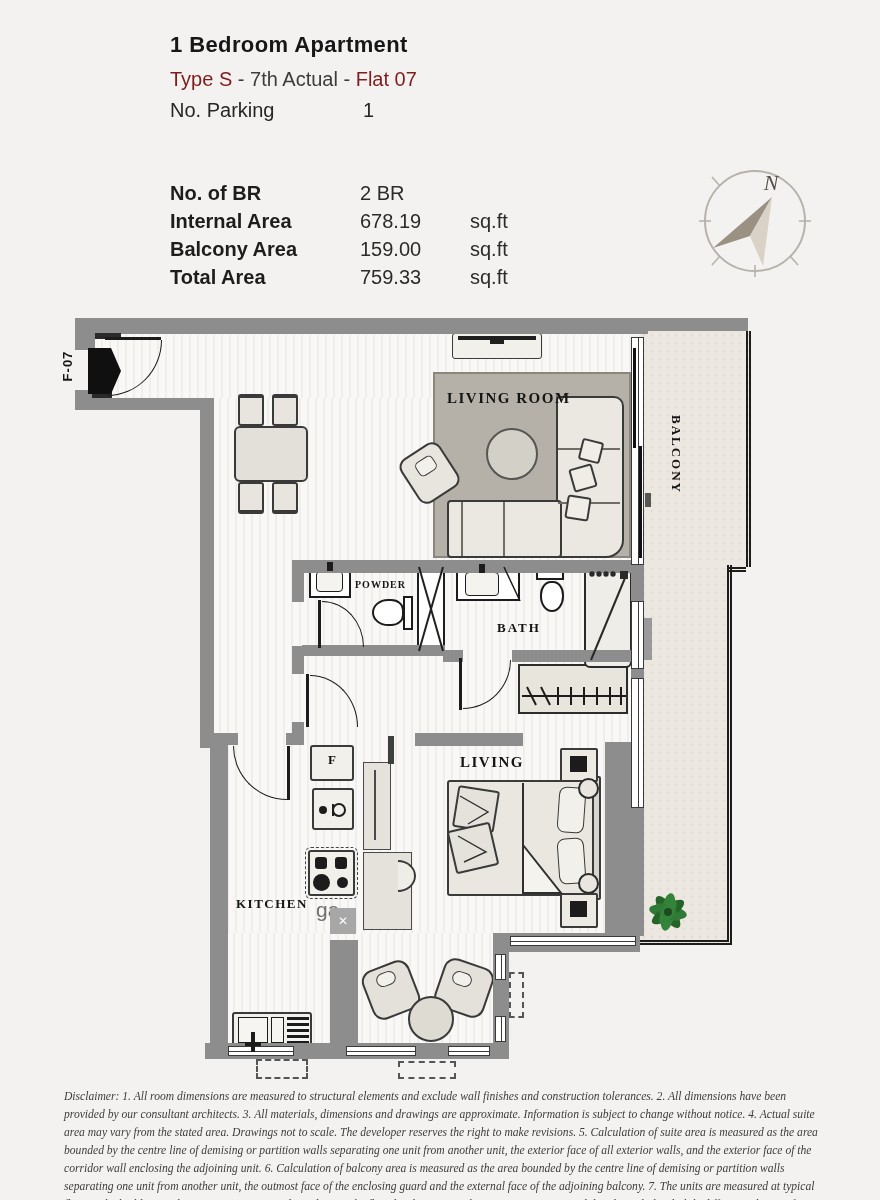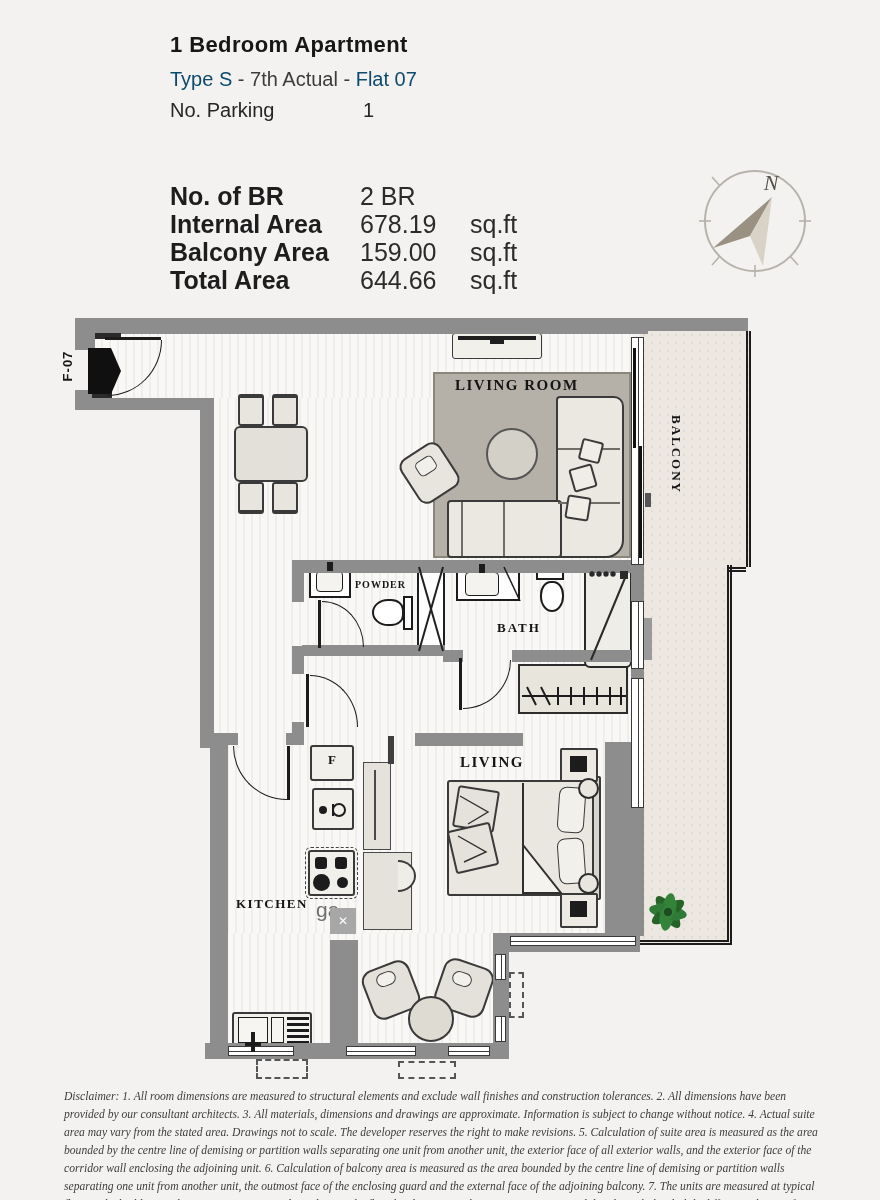--- a/index.html
+++ b/index.html
@@ -1,24 +1,24 @@
 <!DOCTYPE html>
 <html><head>
 <meta charset="utf-8">
 <style>
   html,body{margin:0;padding:0;}
   body{width:880px;height:1200px;position:relative;background:#f3f2f0;font-family:"Liberation Sans",sans-serif;overflow:hidden;}
   .abs{position:absolute;}
   
   .title{left:170px;top:32px;font-size:22px;font-weight:bold;color:#171717;letter-spacing:.4px;}
   .subtitle{left:170px;top:68px;font-size:20px;color:#3c3c3c;white-space:pre;}
-  .subtitle .lt{color:#0c4a6e;}
+  .subtitle .lt{color:#7f1d1d;}
   .parking{left:170px;top:99px;font-size:20px;color:#262626;}
   .parking-val{left:363px;top:99px;font-size:20px;color:#262626;}
-  .spec-row{left:170px;width:420px;height:27px;font-size:25px;color:#1d1d1d;}
+  .spec-row{left:170px;width:420px;height:27px;font-size:20px;color:#1d1d1d;}
   .spec-row .lab{position:absolute;left:0;font-weight:bold;}
   .spec-row .val{position:absolute;left:190px;font-weight:normal;color:#2b2b2b;}
   .spec-row .unit{position:absolute;left:300px;font-weight:normal;color:#2b2b2b;}
   
   .floor{position:absolute;background:repeating-linear-gradient(90deg,#f9f8f6 0 6px,#efeeea 6px 8px);}
   .balc{position:absolute;background-color:#ece7e0;background-image:radial-gradient(#e2dcd2 1px,transparent 1.2px);background-size:8px 8px;}
   .wall{position:absolute;background:#8d8d8d;}
   .wdk{background:#2a2a2a;}
   .win{position:absolute;background:#fff;border:1px solid #3a3a3a;box-sizing:border-box;}
   .win i.v{position:absolute;left:50%;top:0;bottom:0;width:1px;background:#3a3a3a;}
@@ -55,21 +55,21 @@
   <span class="val">678.19</span>
   <span class="unit">sq.ft</span>
 </div>
 <div class="abs spec-row" style="top:238px;">
   <span class="lab">Balcony Area</span>
   <span class="val">159.00</span>
   <span class="unit">sq.ft</span>
 </div>
 <div class="abs spec-row" style="top:266px;">
   <span class="lab">Total Area</span>
-  <span class="val">644.66</span>
+  <span class="val">759.33</span>
   <span class="unit">sq.ft</span>
 </div>
 
 <svg style="left:699px;top:164px;" width="114" height="114" viewBox="0 0 114 114">
   <circle cx="56" cy="57" r="50" fill="none" stroke="#b7b3ab" stroke-width="2"></circle>
   <g stroke="#b7b3ab" stroke-width="1.6">
     <line x1="100" y1="57" x2="112" y2="57"></line>
     <line x1="21" y1="22" x2="13" y2="13"></line>
     <line x1="0" y1="57" x2="12" y2="57"></line>
     <line x1="21" y1="92" x2="13" y2="101"></line>
@@ -291,21 +291,21 @@
       <ellipse rx="19" ry="7" fill="#256328" transform="rotate(55)"></ellipse>
       <ellipse rx="19" ry="7" fill="#33843a" transform="rotate(100)"></ellipse>
       <ellipse rx="19" ry="7" fill="#256328" transform="rotate(145)"></ellipse>
       <ellipse rx="14" ry="6" fill="#2f7a36" transform="rotate(30)"></ellipse>
       <ellipse rx="14" ry="6" fill="#33843a" transform="rotate(120)"></ellipse>
       <circle r="4" fill="#1d4a20"></circle>
     </g>
   </g>
 </svg>
 
-<div class="rlabel" style="left:447px;top:377px;font-size:15px;letter-spacing:1.5px;margin-left:8px;">LIVING ROOM</div>
+<div class="rlabel" style="left:447px;top:390px;font-size:15px;letter-spacing:1.5px;">LIVING ROOM</div>
 <div class="rlabel vert" style="left:668px;top:415px;font-size:13px;letter-spacing:2px;">BALCONY</div>
 <div class="rlabel" style="left:355px;top:579px;font-size:10px;letter-spacing:1px;">POWDER</div>
 <div class="rlabel" style="left:497px;top:620px;font-size:13px;letter-spacing:2px;">BATH</div>
 <div class="rlabel" style="left:460px;top:754px;font-size:15px;letter-spacing:1.5px;">LIVING</div>
 <div class="rlabel" style="left:236px;top:896px;font-size:13px;letter-spacing:1.5px;">KITCHEN</div>
 <div class="abs" style="left:316px;top:898px;font-size:21px;color:#6f6f6f;">ga</div>
 <div class="abs" style="left:330px;top:908px;width:26px;height:26px;background:#a7a7a7;color:#fff;font-size:12px;line-height:26px;text-align:center;">✕</div>
 <div class="abs" style="left:38px;top:358px;width:60px;height:16px;font-size:13px;font-weight:bold;color:#151515;letter-spacing:1px;transform:rotate(-90deg);text-align:center;">F-07</div>
 
 <div class="abs disclaimer">Disclaimer: 1. All room dimensions are measured to structural elements and exclude wall finishes and construction tolerances. 2. All dimensions have been provided by our consultant architects. 3. All materials, dimensions and drawings are approximate. Information is subject to change without notice. 4. Actual suite area may vary from the stated area. Drawings not to scale. The developer reserves the right to make revisions. 5. Calculation of suite area is measured as the area bounded by the centre line of demising or partition walls separating one unit from another unit, the exterior face of all exterior walls, and the exterior face of the corridor wall enclosing the adjoining unit. 6. Calculation of balcony area is measured as the area bounded by the centre line of demising or partition walls separating one unit from another unit, the outmost face of the enclosing guard and the external face of the adjoining balcony. 7. The units are measured at typical floor in the building. Columns may vary in size depending on the floor level. 8. For each unit type, unit sizes and details might be slightly different. Please refer to the sales and purchase agreement for the actual size of each specific unit.</div>

